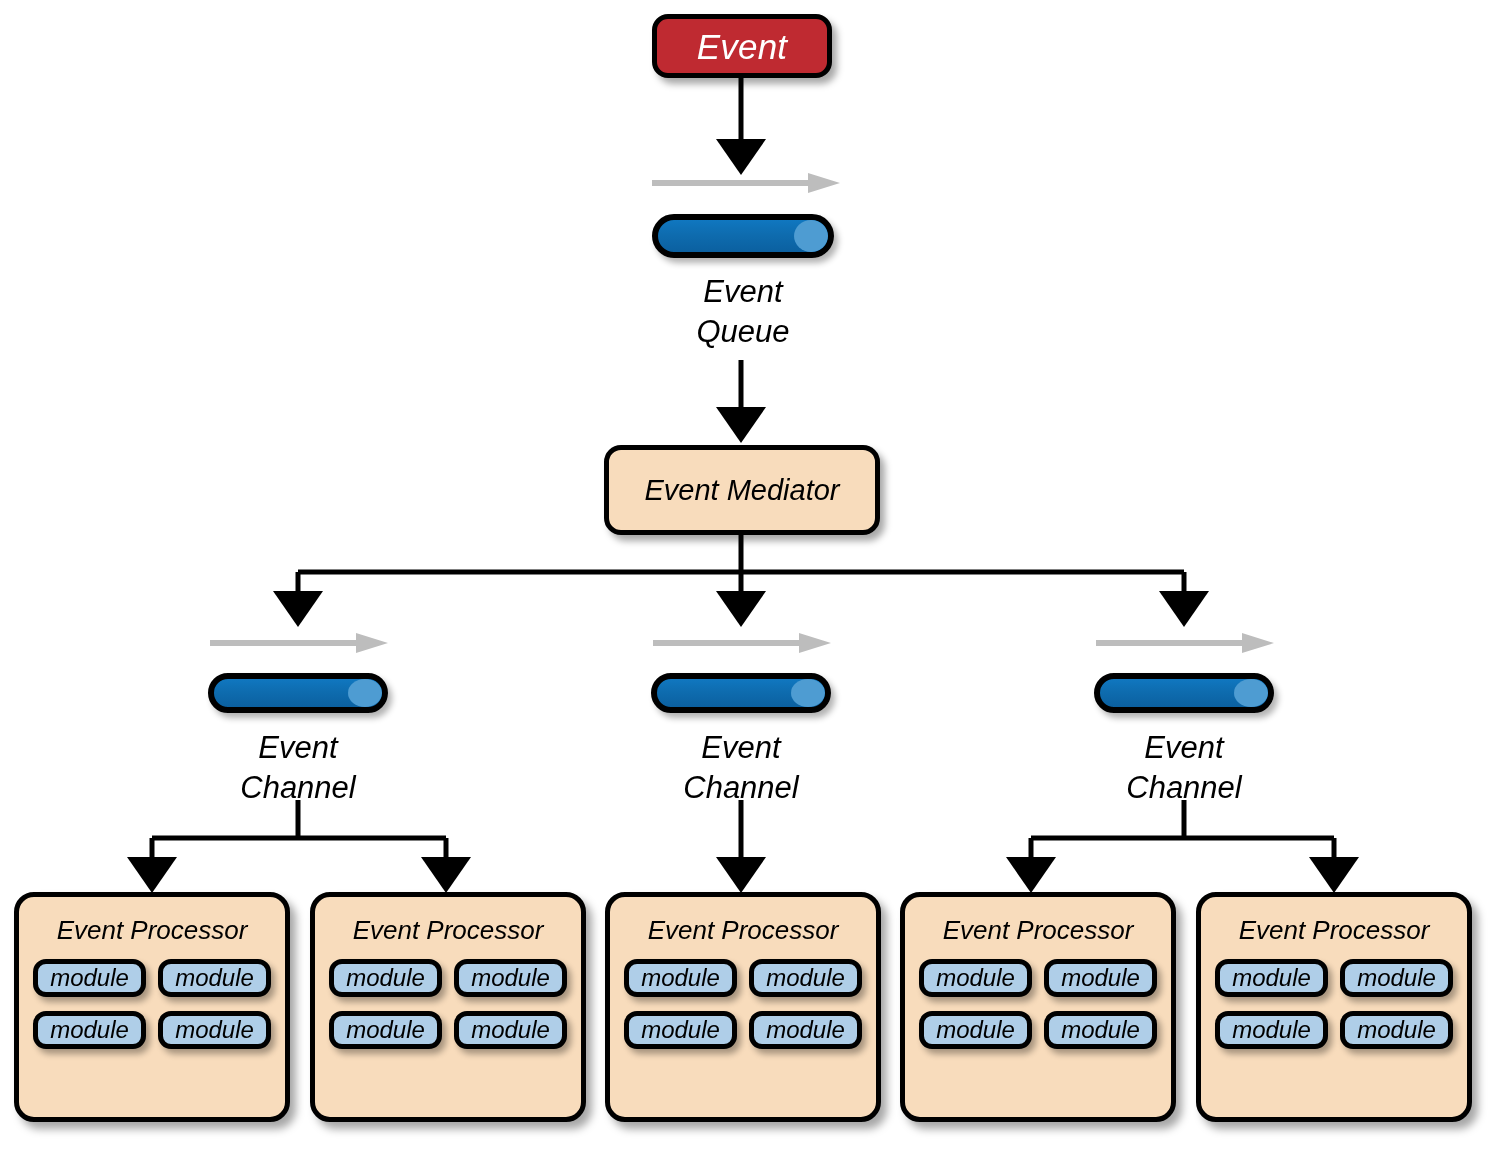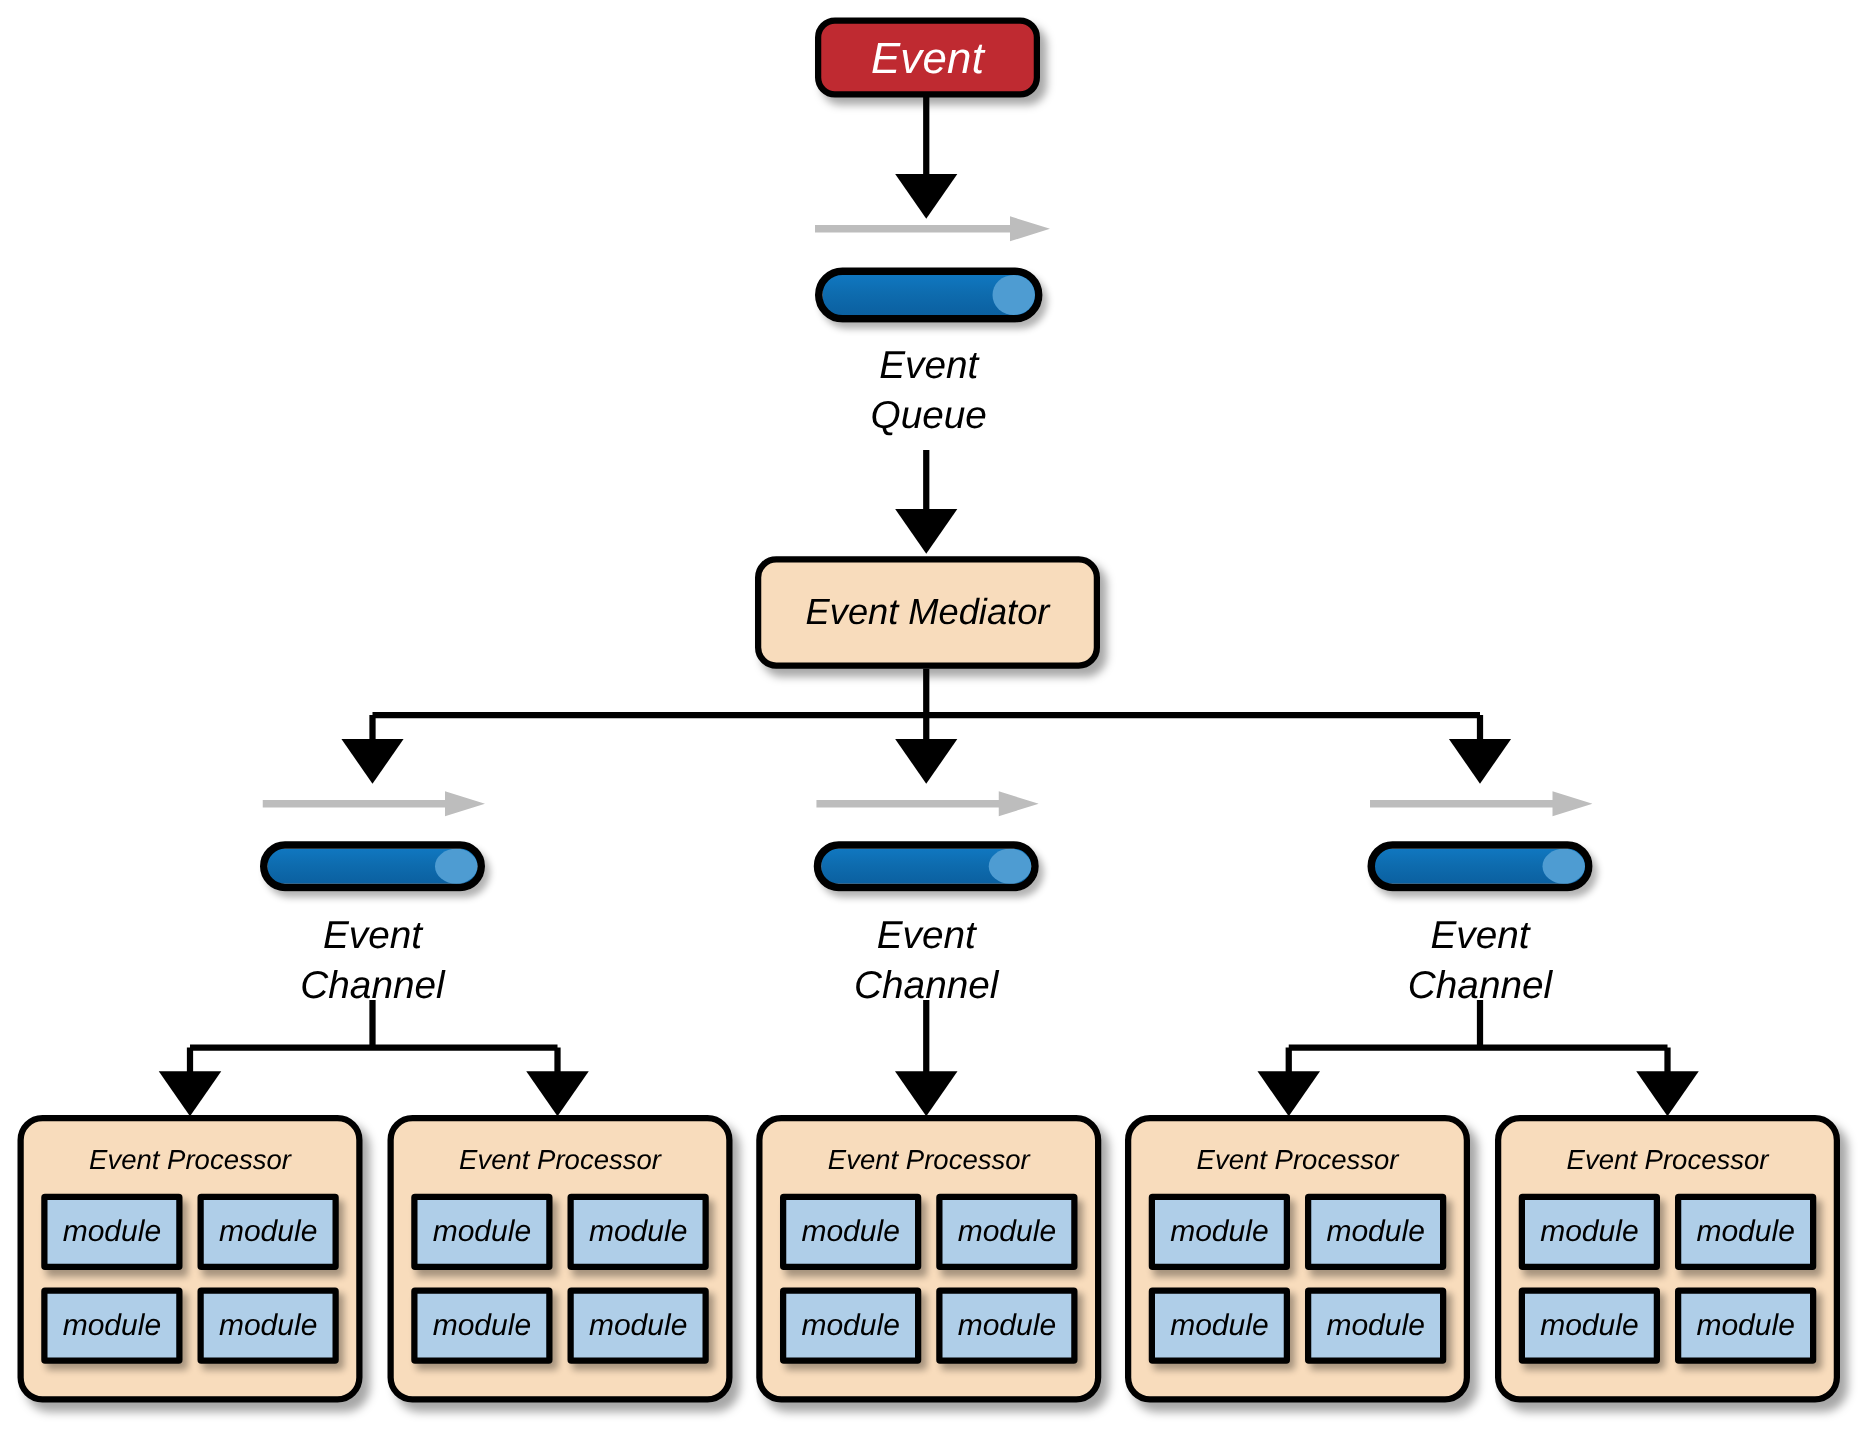--- a/index.html
+++ b/index.html
@@ -72,40 +72,40 @@
     background: #F8DCBC;
     border: 5px solid #000000;
     border-radius: 20px;
     box-shadow: 6px 7px 8px rgba(0,0,0,0.35);
     display: flex;
     flex-direction: column;
     align-items: center;
     padding-top: 20px;
   }
   .processor-title {
-    font-size: 22px;
+    font-size: 26px;
     color: #000000;
     line-height: 1.0;
     white-space: nowrap;
     margin-bottom: 16px;
   }
   .module-grid {
     display: grid;
     grid-template-columns: 1fr 1fr;
     gap: 14px 12px;
     width: 100%;
     box-sizing: border-box;
     padding: 0 14px;
   }
   .module-box {
     box-sizing: border-box;
     background: #AFCEE8;
     border: 5px solid #000000;
-    border-radius: 3px;
-    height: 61px;
+    border-radius: 13px;
+    height: 38px;
     display: flex;
     align-items: center;
     justify-content: center;
     box-shadow: 4px 5px 6px rgba(0,0,0,0.33);
   }
   .module-box span {
     font-size: 24px;
     color: #000000;
     line-height: 1.0;
     white-space: nowrap;

